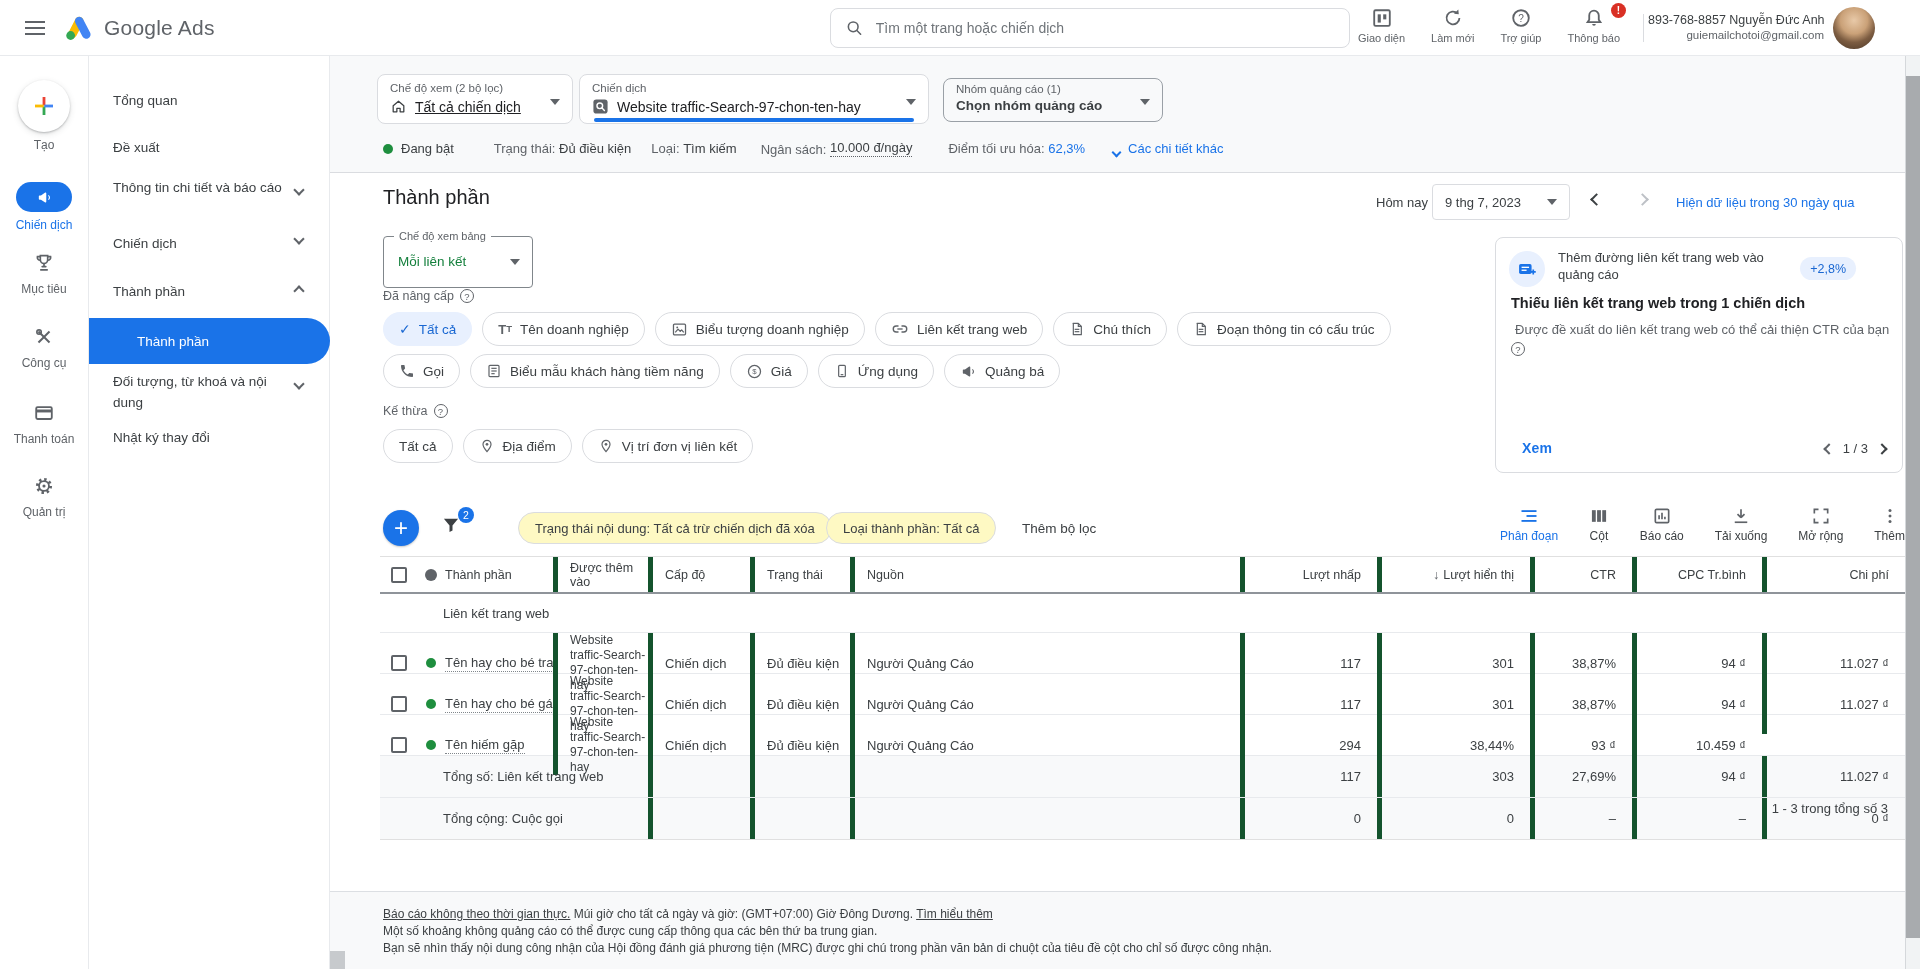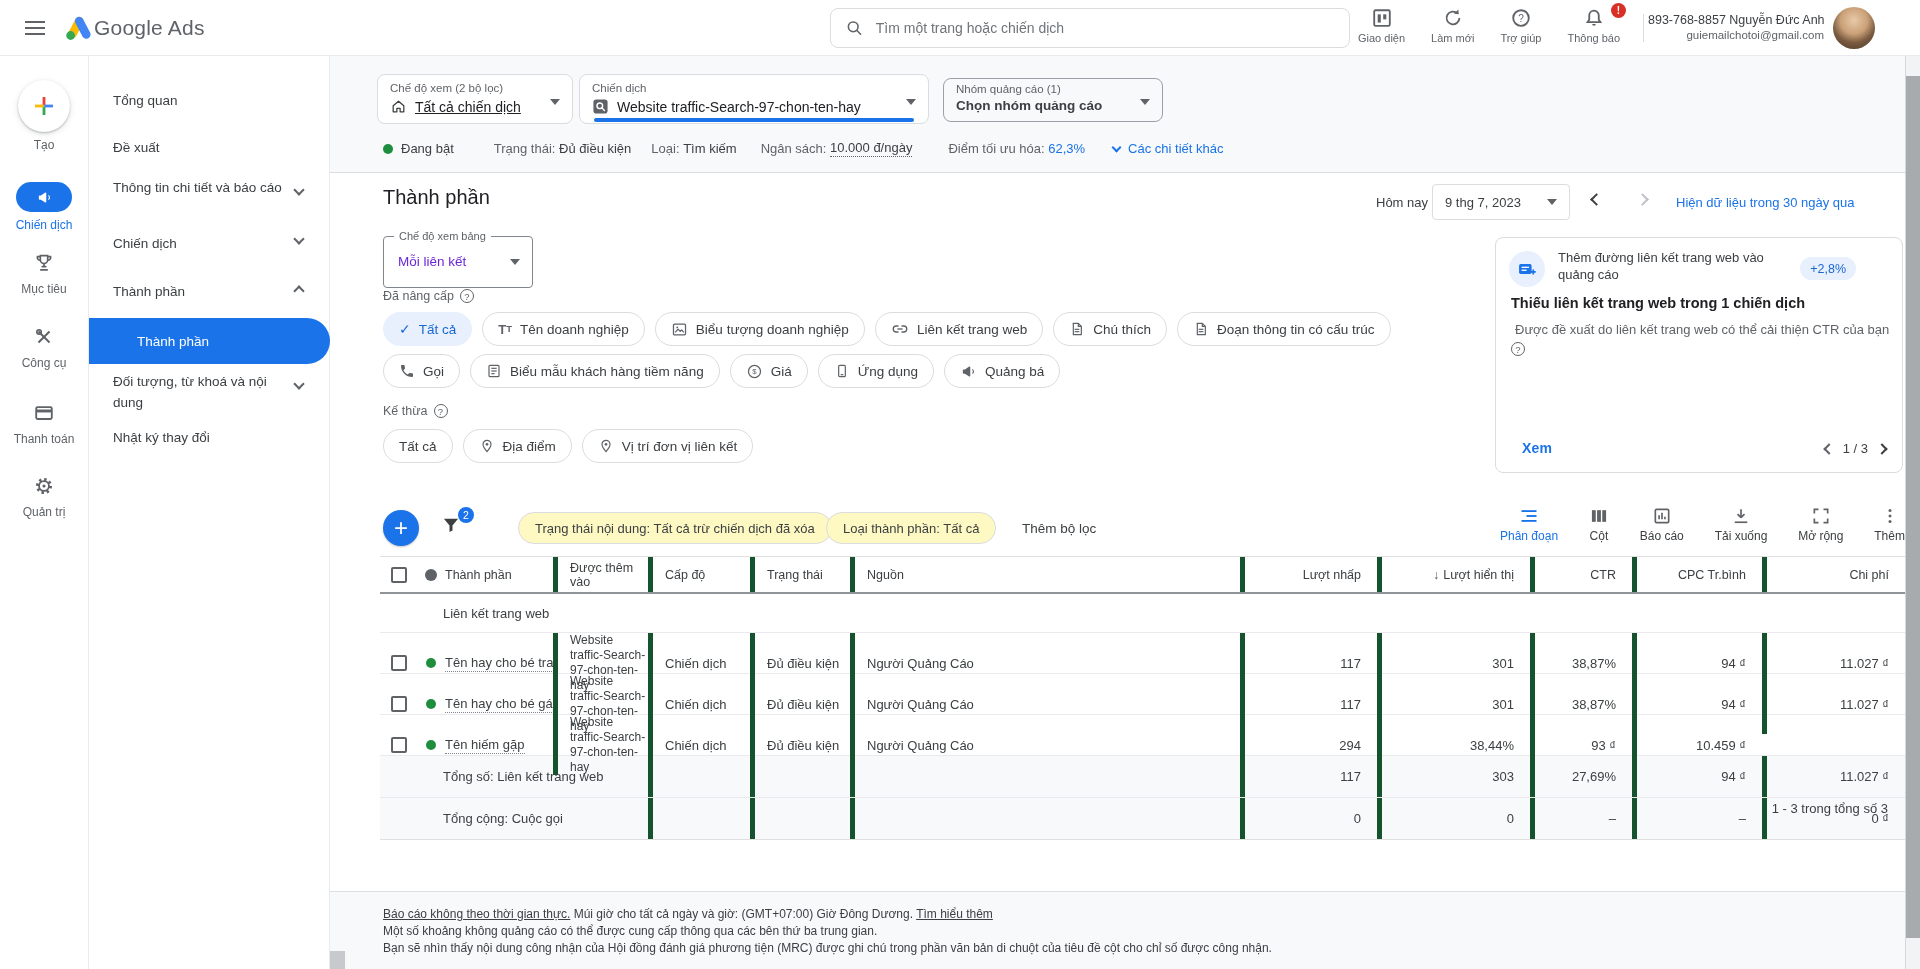--- a/index.html
+++ b/index.html
@@ -3,21 +3,21 @@
 <meta charset="utf-8">
 <style>
 *{margin:0;padding:0;box-sizing:border-box}
 html,body{width:1920px;height:969px;overflow:hidden;background:#fff;font-family:"Liberation Sans",sans-serif;color:#3c4043}
 #app{position:relative;width:1920px;height:969px;overflow:hidden}
 svg{display:block}
 
 #topbar{position:absolute;left:0;top:0;width:1920px;height:56px;background:#fff;border-bottom:1px solid #e8eaed;z-index:20}
 #menu-btn{position:absolute;left:25px;top:21px;width:20px;height:14px;cursor:pointer}
 #menu-btn span{display:block;height:2px;background:#5f6368;margin-bottom:4px}
-#logo{position:absolute;left:64px;top:14px;display:flex;align-items:center;}
+#logo{position:absolute;left:64px;top:14px;display:flex;align-items:center;gap:10px}
 #brand{font-size:21px;color:#5f6368;letter-spacing:.2px}
 #searchbox{position:absolute;left:830px;top:8px;width:520px;height:40px;border:1px solid #dadce0;border-radius:8px;background:#fff;display:flex;align-items:center;padding:0 14px;gap:12px}
 #searchbox input{border:none;outline:none;font-size:14px;color:#3c4043;width:100%;font-family:"Liberation Sans",sans-serif}
 #searchbox input::placeholder{color:#6f7479}
 #top-actions{position:absolute;left:1358px;top:7px;display:flex;gap:26px}
 .taction{display:flex;flex-direction:column;align-items:center;cursor:pointer;position:relative}
 .taction .lbl{font-size:11px;color:#5f6368;margin-top:3px;white-space:nowrap}
 .badge-red{position:absolute;top:-4px;right:-6px;width:15px;height:15px;border-radius:50%;background:#d93025;color:#fff;font-size:10px;font-weight:bold;display:flex;align-items:center;justify-content:center}
 #top-divider{position:absolute;left:1643px;top:14px;width:1px;height:28px;background:#dadce0}
 #account{position:absolute;left:1648px;top:13px;width:176px;text-align:right}
@@ -50,37 +50,37 @@
 #pill-camp .caret{position:absolute;right:12px;top:24px}
 #camp-underline{position:absolute;left:14px;right:14px;bottom:1px;height:4px;border-radius:2px;background:#1a73e8}
 #pill-adgroup{left:613px;top:22px;width:220px;height:44px;background:transparent;border:1px solid #9aa0a6;padding-top:4px}
 #pill-adgroup .caret{position:absolute;right:12px;top:20px}
 #pill-adgroup .ctx-val{font-size:13.5px;margin-top:2px;color:#3c4043}
 .und{text-decoration:underline}
 #statusrow{position:absolute;left:53px;top:84px;display:flex;align-items:center;font-size:13px;color:#5f6368;white-space:nowrap}
 #statusrow b{font-weight:normal;color:#3c4043}
 .dot{border-radius:50%}
 .dot.green{width:10px;height:10px;background:#1e8e3e}
-#statusrow .seg{display:flex;align-items:center}
+#statusrow .seg{display:flex;align-items:flex-end}
 .blue{color:#1a73e8}
 .chev-sm{width:7px;height:7px;border-right:2px solid #1a73e8;border-bottom:2px solid #1a73e8;transform:rotate(45deg);margin-right:8px;margin-top:-3px}
 .dotted-u{border-bottom:1px dotted #5f6368;padding-bottom:1px}
 
 #content{position:absolute;left:330px;top:173px;width:1575px;height:718px;background:#fff}
 #page-title{position:absolute;left:53px;top:13px;font-size:20px;color:#202124}
 #date-preset{position:absolute;left:1046px;top:22px;font-size:13px;color:#3c4043}
 #date-box{position:absolute;left:1102px;top:11px;width:138px;height:36px;border:1px solid #dadce0;border-radius:4px;background:#fff;display:flex;align-items:center;padding:0 12px;justify-content:space-between;font-size:13px;color:#3c4043;cursor:pointer}
 .chev9{width:9px;height:9px;border-right:2px solid #3c4043;border-bottom:2px solid #3c4043}
 #date-prev{position:absolute;left:1262px;top:22px;transform:rotate(135deg)}
 #date-next{position:absolute;left:1308px;top:22px;transform:rotate(-45deg);border-color:#bdc1c6}
 #range-link{position:absolute;left:1346px;top:22px;font-size:13px;color:#1a73e8;cursor:pointer}
 
 #viewmode{position:absolute;left:53px;top:63px;width:150px;height:52px;border:1px solid #80868b;border-radius:4px}
 #viewmode legend,#vm-legend{position:absolute;top:-7px;left:10px;background:#fff;padding:0 5px;font-size:11px;color:#5f6368}
-#vm-value{position:absolute;left:14px;top:17px;font-size:13.5px;color:#6d28d9}
+#vm-value{position:absolute;left:14px;top:17px;font-size:13.5px;color:#15803d}
 #viewmode .caret{position:absolute;right:12px;top:22px}
 .sec-lbl{position:absolute;font-size:12.5px;color:#5f6368;display:flex;align-items:center;gap:6px}
 .qmark{width:14px;height:14px;border:1px solid #5f6368;border-radius:50%;font-size:9.5px;display:inline-flex;align-items:center;justify-content:center;color:#5f6368}
 .chiprow{position:absolute;display:flex;gap:10px}
 .chip{height:34px;border-radius:17px;border:1px solid #dadce0;background:#fff;display:inline-flex;align-items:center;padding:0 15px;font-size:13.5px;color:#3c4043;gap:8px;cursor:pointer;white-space:nowrap}
 .chip .cicon{color:#5f6368;display:flex;align-items:center}
 .chip.sel{background:#e8f0fe;border-color:#e8f0fe;color:#1967d2}
 .chip.sel .cicon{color:#1967d2;font-size:14px}
 .tticon{font-weight:bold;font-size:13px;color:#5f6368;line-height:1}
 .tticon small{font-size:9.5px}

